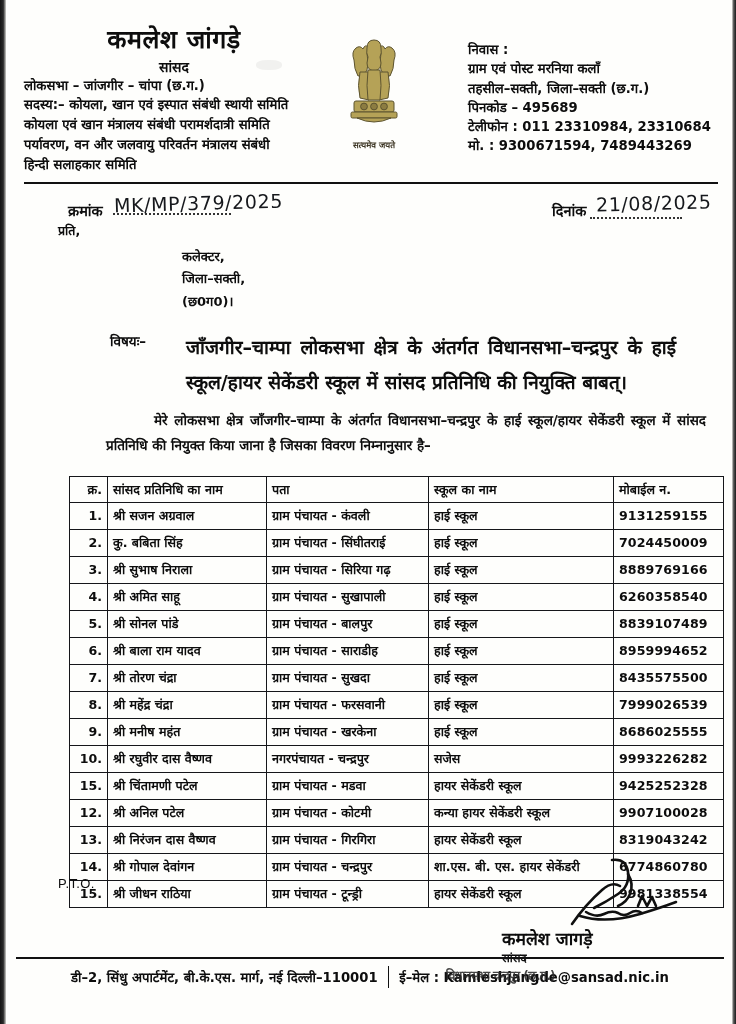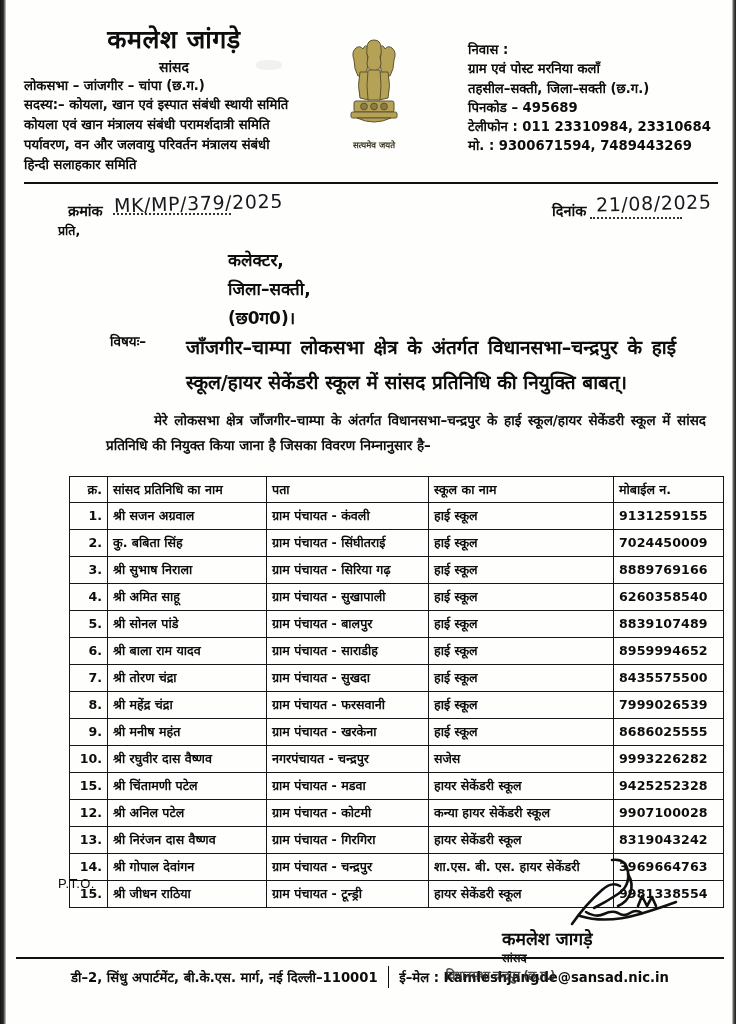--- a/index.html
+++ b/index.html
@@ -91,21 +91,21 @@
   }
   .dots.short{width:92px;}
   .ref .hand{position:absolute;left:46px;top:-8px;}
   .dt  .hand{position:absolute;left:44px;top:-8px;}
 
   
   .prati{position:absolute;left:52px;top:222px;font-size:12.5px;font-weight:bold;font-family:"DejaVu Sans",sans-serif;}
   .addr{position:absolute;left:176px;top:246px;}
   .addr div{
     font-family:"DejaVu Sans",sans-serif;
-    font-weight:bold;font-size:17px;line-height:1.72;margin-left:46px;
+    font-weight:bold;font-size:13px;line-height:1.72;
   }
 
   
   .subject{position:absolute;left:0;right:0;top:330px;}
   .subj-lbl{
     position:absolute;left:104px;top:2px;
     font-family:"DejaVu Sans",sans-serif;font-weight:bold;font-size:13.5px;
   }
   .subj-body{
     position:absolute;left:180px;right:56px;top:0;
@@ -363,21 +363,21 @@
               <td class="c-nm">श्री निरंजन दास वैष्णव</td>
               <td class="c-ad">ग्राम पंचायत - गिरगिरा</td>
               <td class="c-sc">हायर सेकेंडरी स्कूल</td>
               <td class="c-mb num">8319043242</td>
             </tr>
             <tr>
               <td class="c-sn">14.</td>
               <td class="c-nm">श्री गोपाल देवांगन</td>
               <td class="c-ad">ग्राम पंचायत - चन्द्रपुर</td>
               <td class="c-sc">शा.एस. बी. एस. हायर सेकेंडरी</td>
-              <td class="c-mb num">3969664763</td>
+              <td class="c-mb num">6774860780</td>
             </tr>
             <tr>
               <td class="c-sn">15.</td>
               <td class="c-nm">श्री जीधन राठिया</td>
               <td class="c-ad">ग्राम पंचायत - टून्ड्री</td>
               <td class="c-sc">हायर सेकेंडरी स्कूल</td>
               <td class="c-mb num">9981338554</td>
             </tr>
           </tbody>
       </table>

